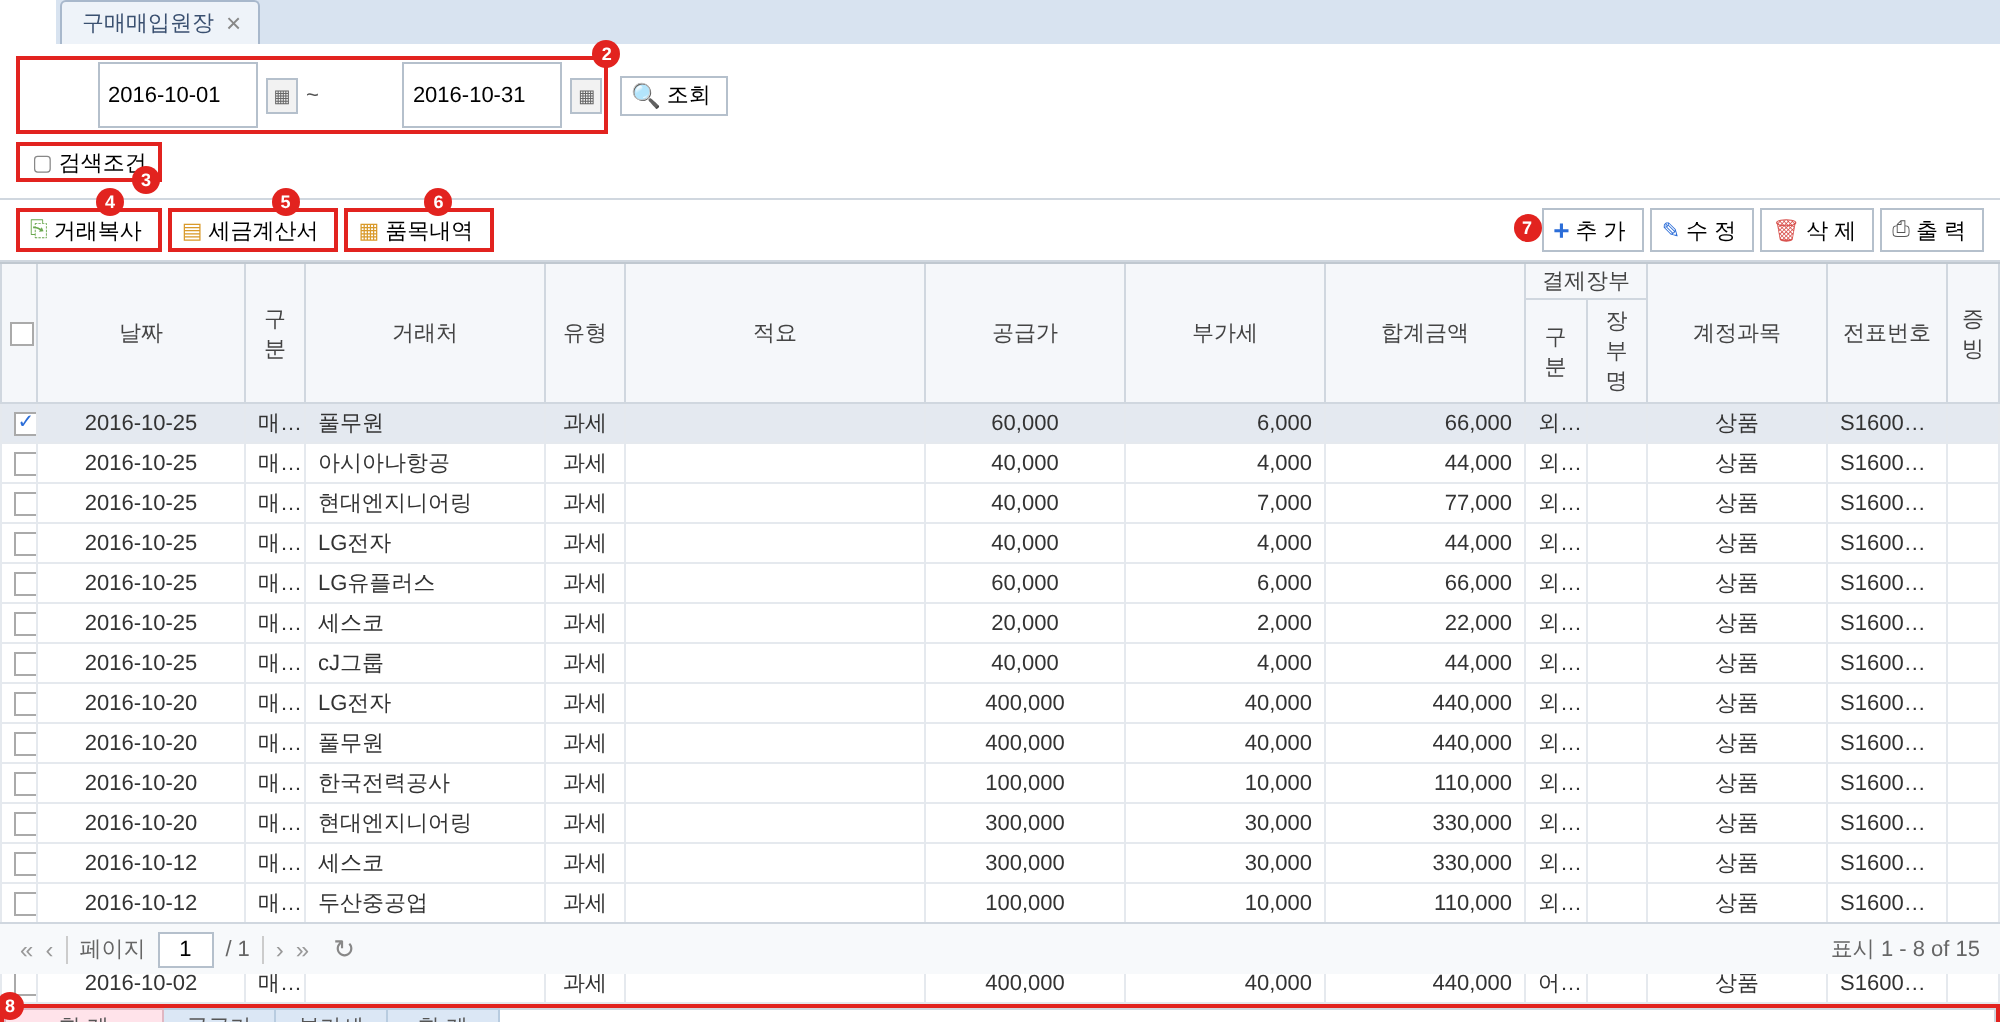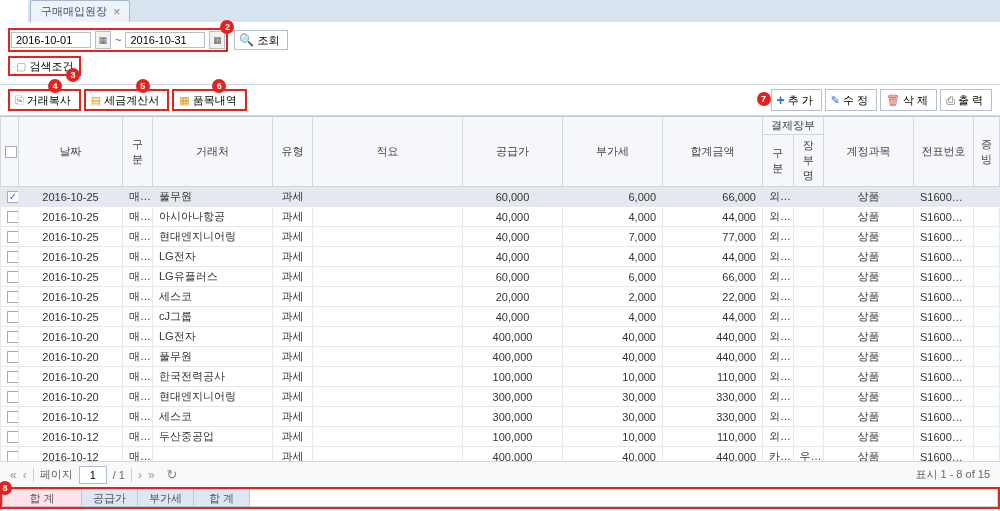--- a/index.html
+++ b/index.html
@@ -6,21 +6,21 @@
     body { background: #fff; width: 1000px; height: 511px; overflow: hidden; }
     
     
     .tab-bar { background: #d8e3f0; height: 22px; display: flex; align-items: flex-end; padding-left: 2px; margin-left: 28px; }
     .tab { background: #eef3f9; border: 1px solid #a8b8cc; border-bottom: none; padding: 3px 8px 3px 10px; display: flex; align-items: center; gap: 6px; border-radius: 3px 3px 0 0; font-size: 11px; color: #3a5070; }
     .tab-close { color: #888; font-size: 13px; cursor: pointer; line-height: 1; }
     
     
     .filter-area { padding: 6px 8px 4px; background: #fff; border-bottom: 1px solid #d0d7df; }
     .filter-row { display: flex; align-items: center; gap: 6px; margin-bottom: 4px; }
-    .date-input { width: 80px; height: 16px; border: 1px solid #b5c0cc; padding: 1px 4px; font-size: 11px; }
+    .date-input { width: 80px; height: 33px; border: 1px solid #b5c0cc; padding: 1px 4px; font-size: 11px; margin-left: 38px; }
     .cal-icon { width: 16px; height: 18px; border: 1px solid #b5c0cc; background: #f2f2f2; display: inline-flex; align-items: center; justify-content: center; font-size: 9px; color: #666; cursor: pointer; }
     .tilde { color: #555; }
     .search-btn { height: 20px; border: 1px solid #b5c0cc; background: #fff; padding: 0 8px 0 4px; display: inline-flex; align-items: center; gap: 3px; cursor: pointer; }
     .search-ico { color: #2b6dd8; font-size: 12px; }
     .cond-btn { height: 20px; border: 1px solid #b5c0cc; background: #fff; padding: 0 6px; display: inline-flex; align-items: center; gap: 3px; cursor: pointer; }
     .red-box { border: 2px solid #e2231f !important; position: relative; }
     .callout { position: absolute; background: #e2231f; color: #fff; width: 14px; height: 14px; border-radius: 50%; font-size: 9px; font-weight: bold; display: flex; align-items: center; justify-content: center; z-index: 5; }
     
     
     .toolbar { padding: 4px 8px; display: flex; align-items: center; justify-content: space-between; background: #fff; border-bottom: 1px solid #d0d7df; }

